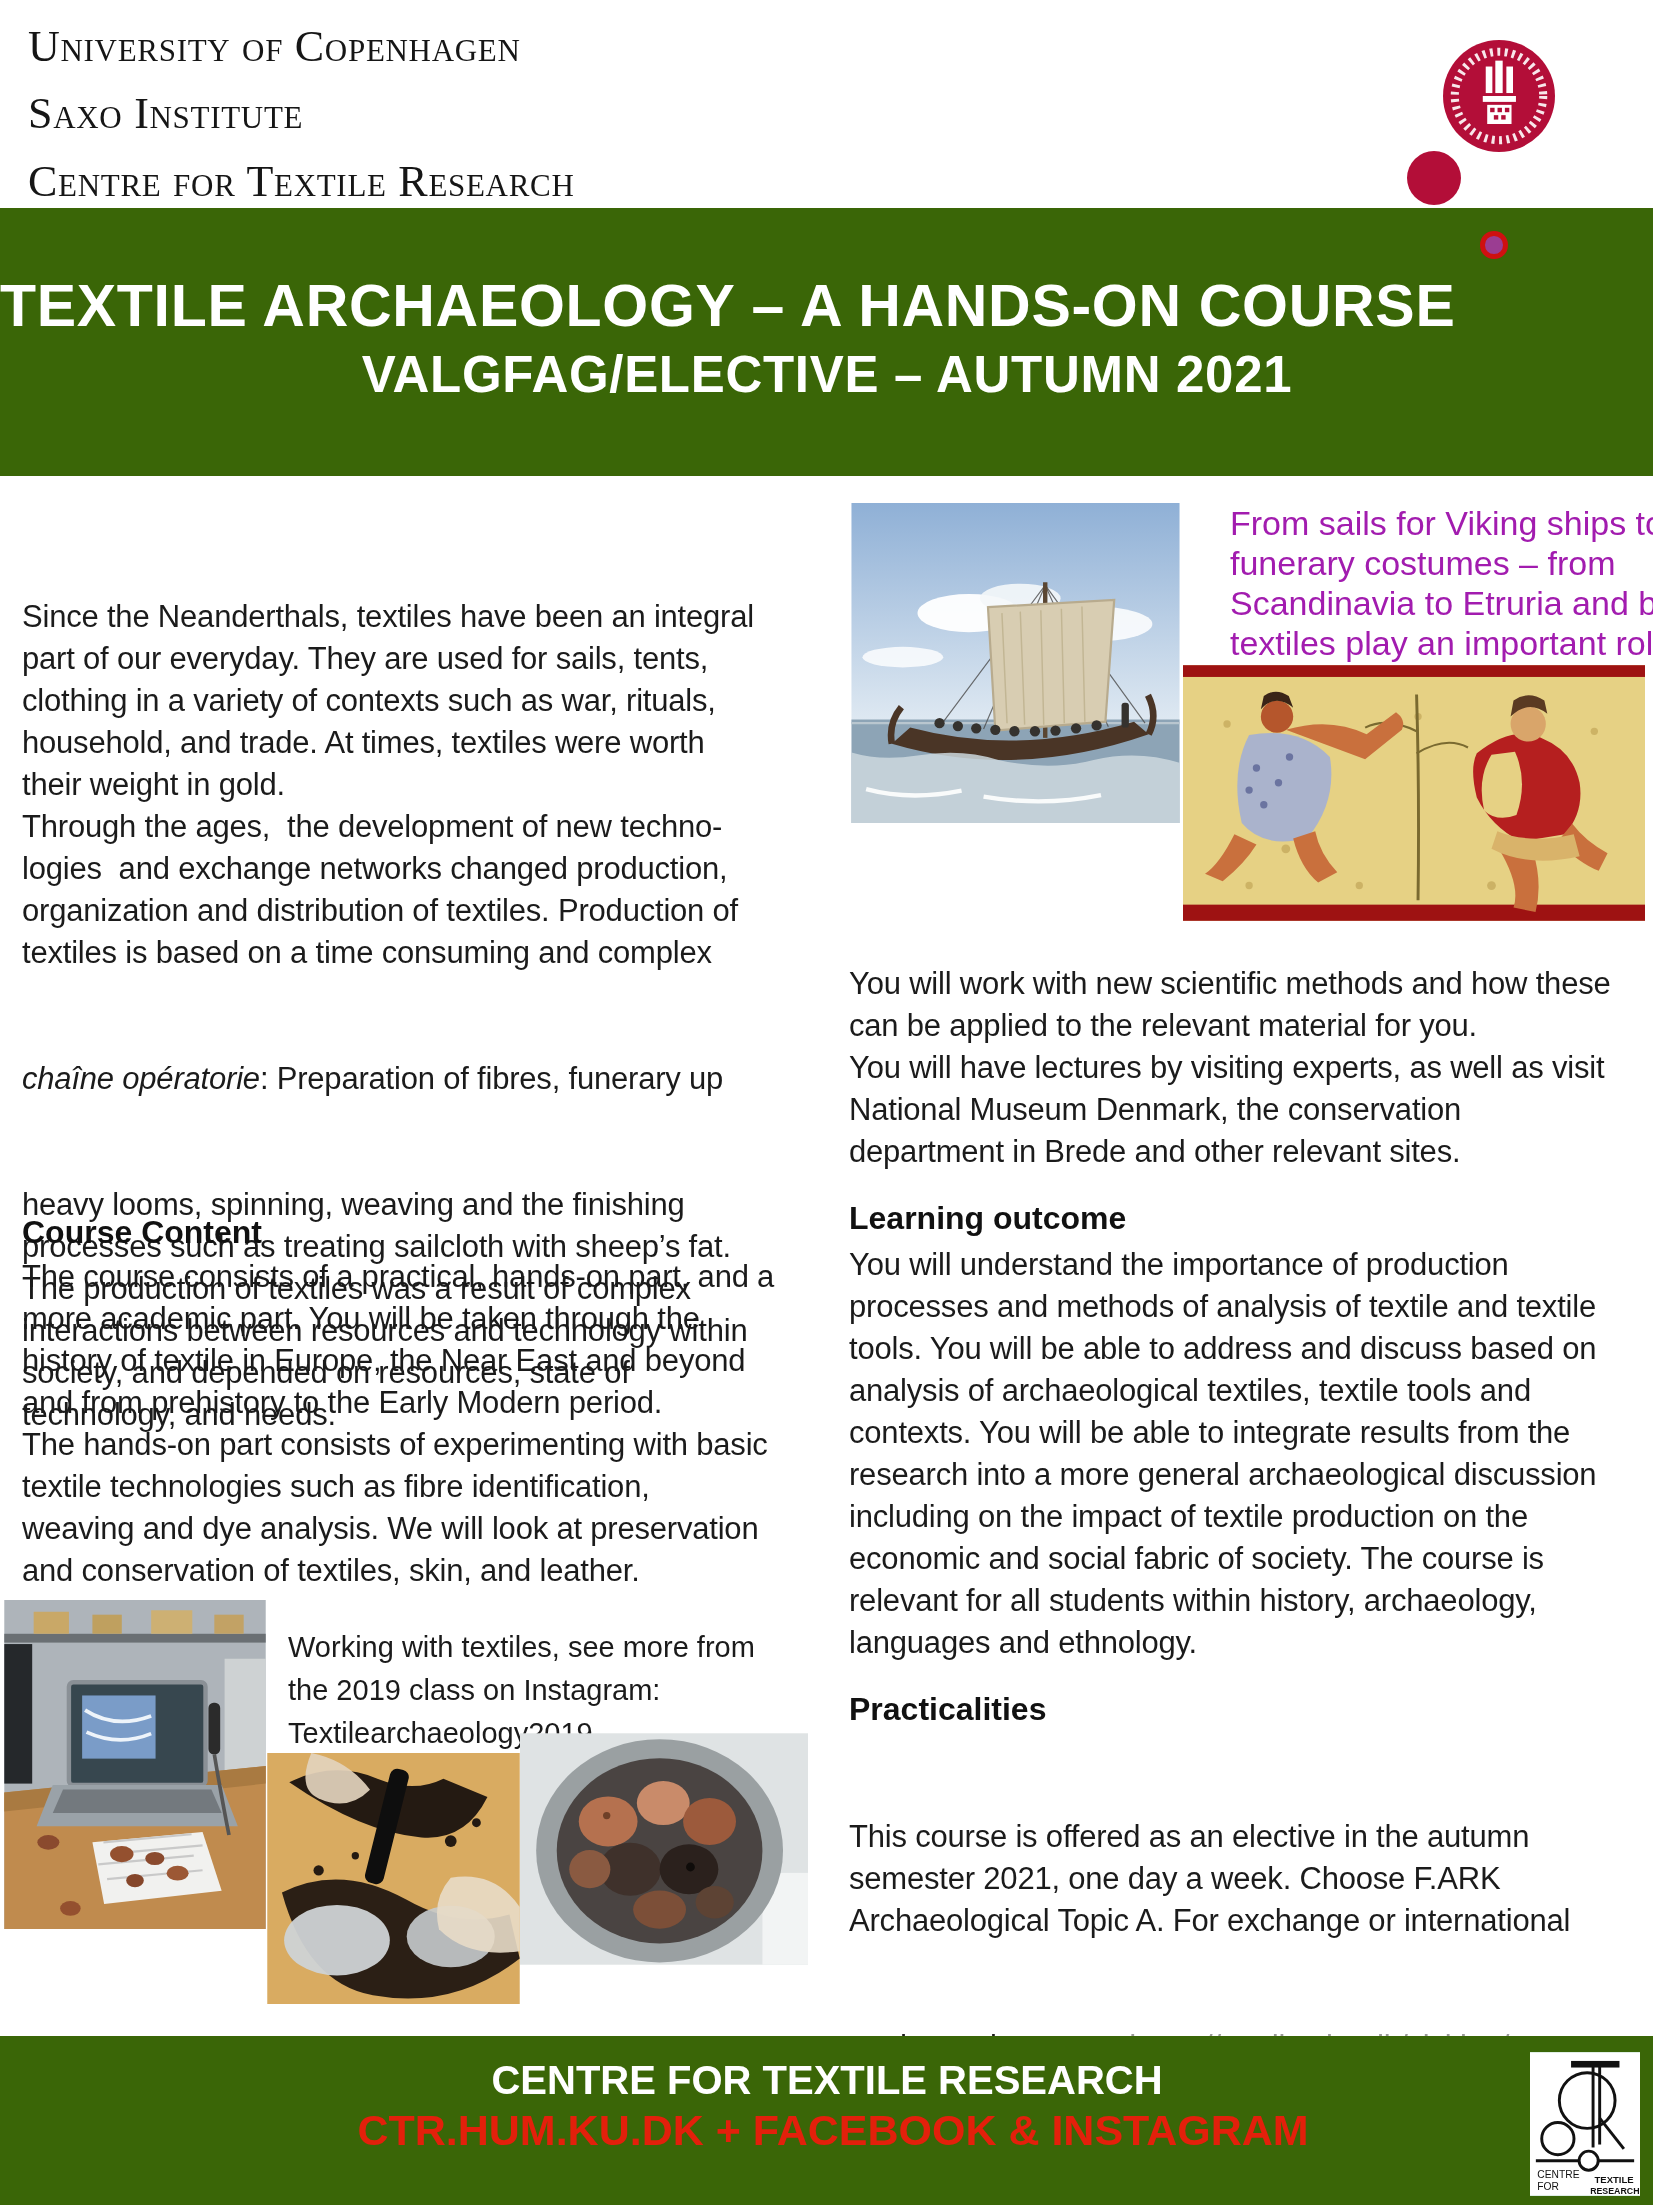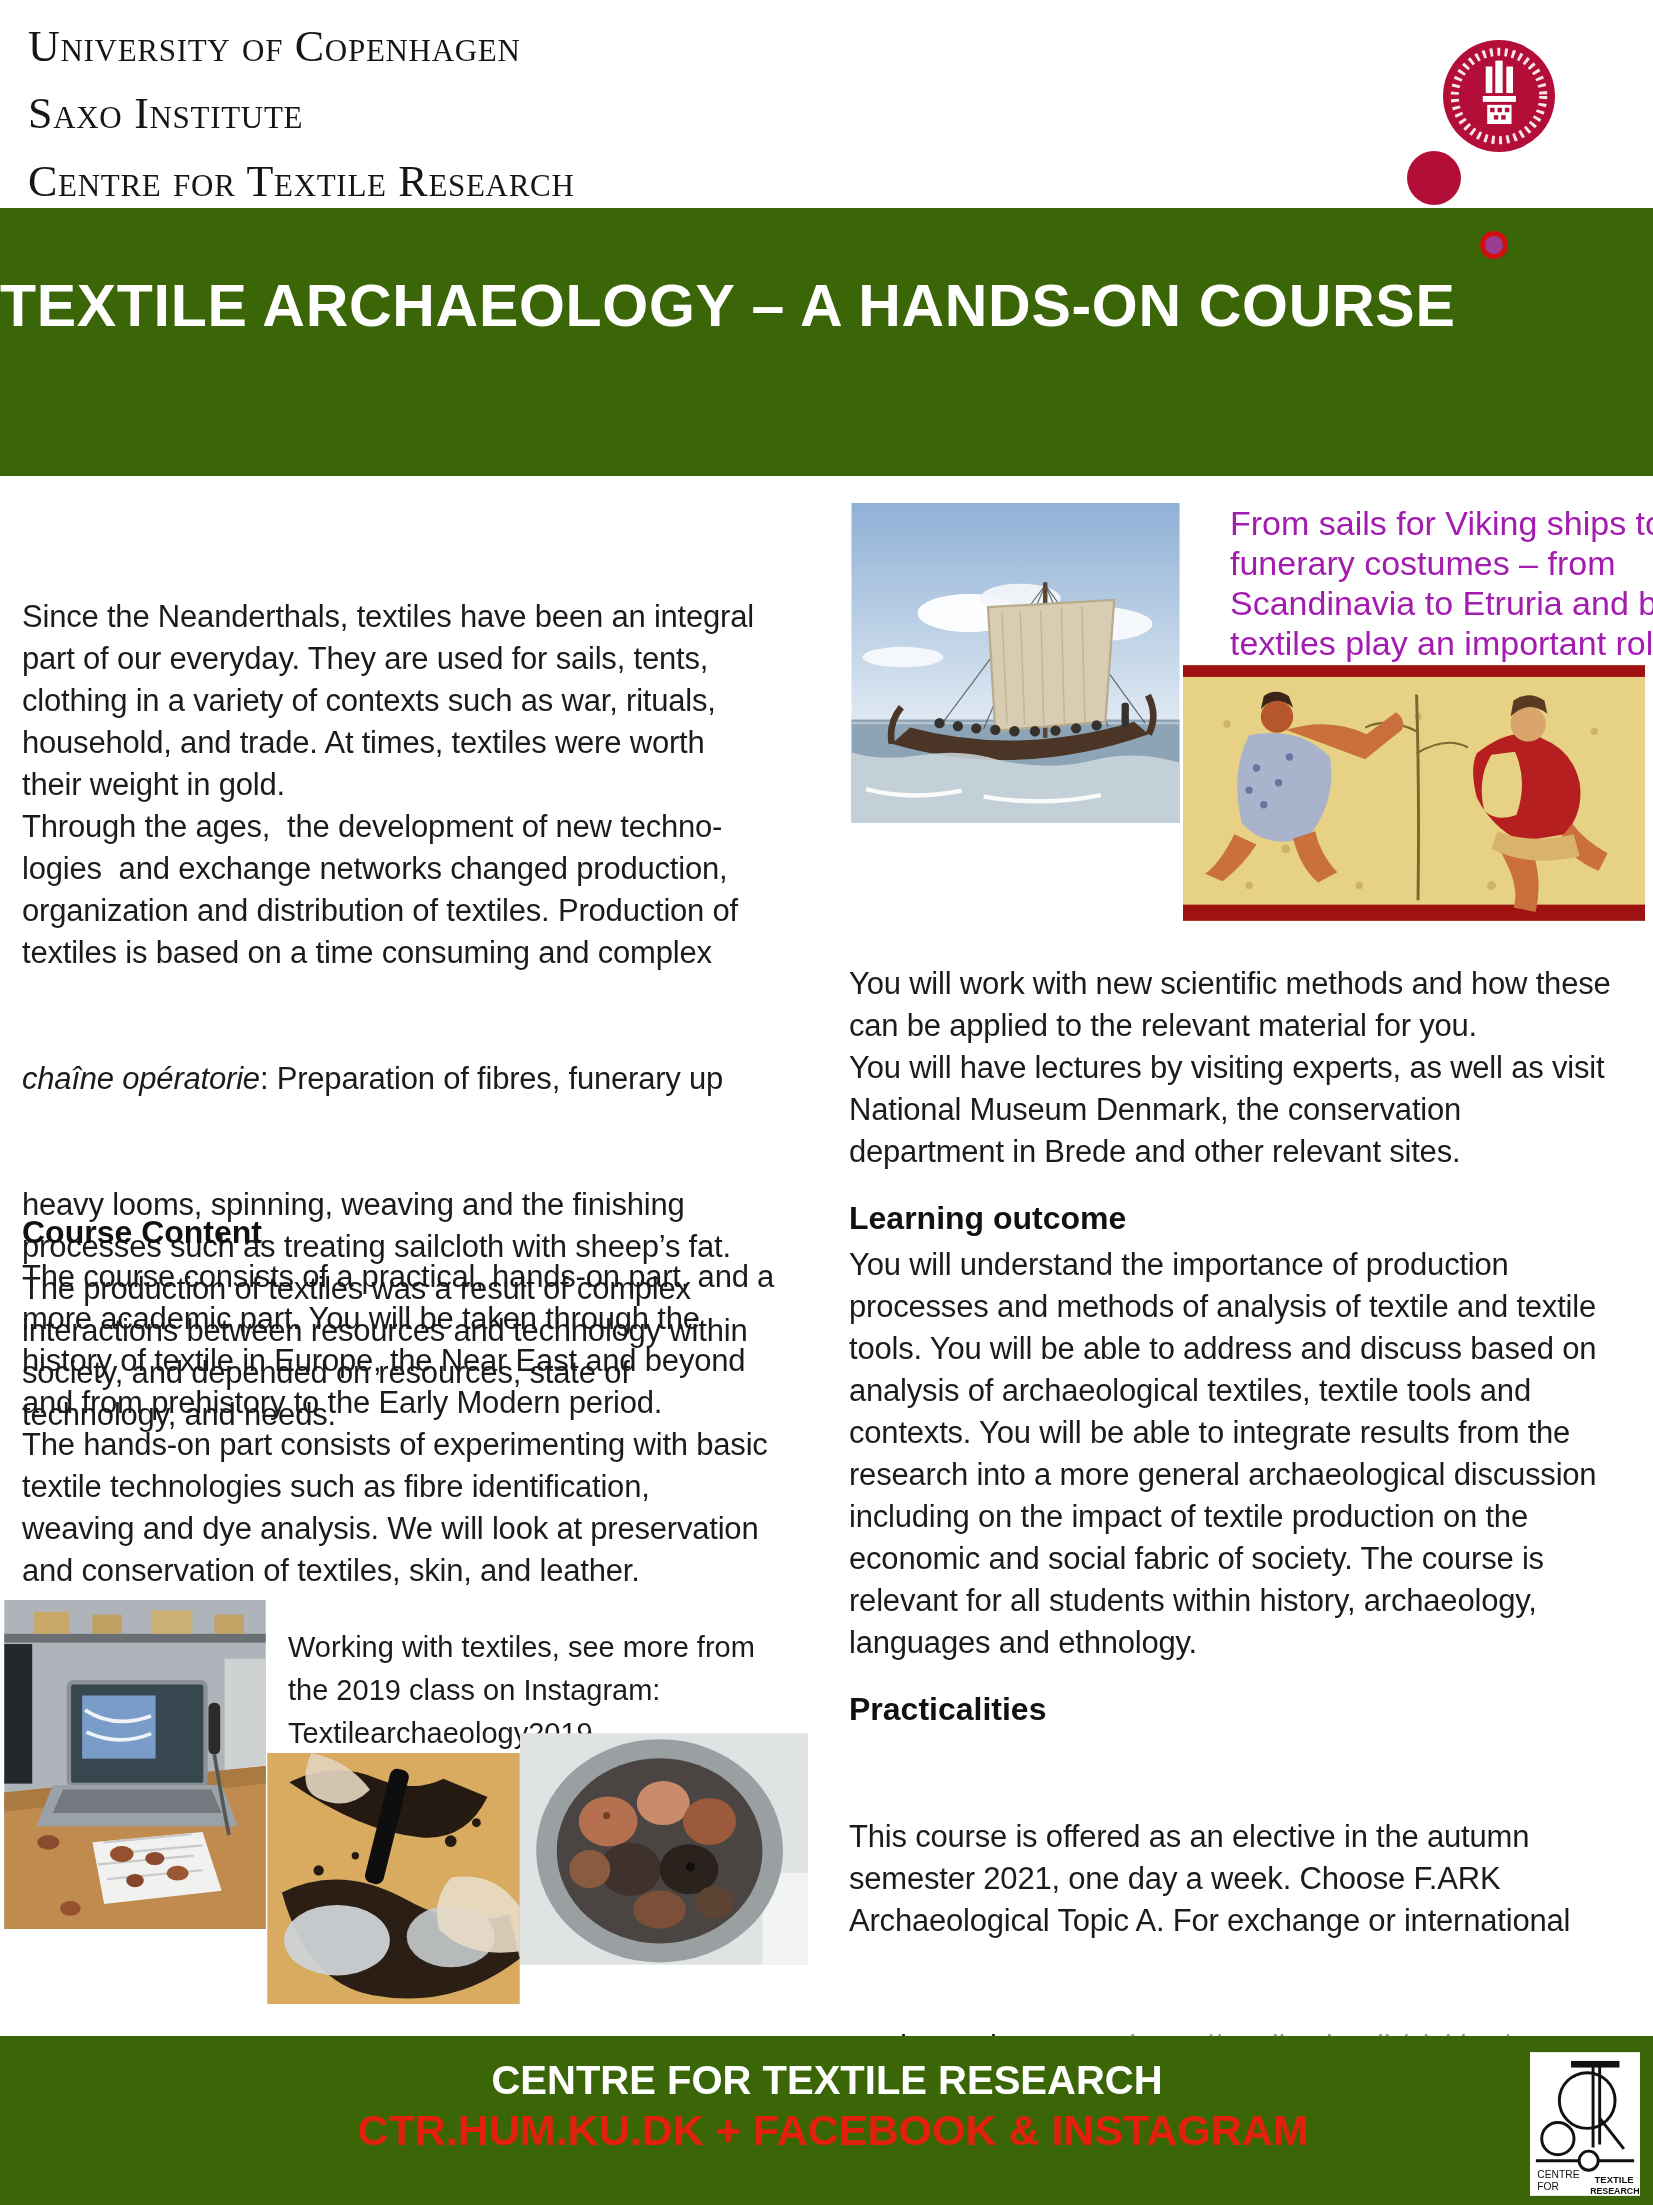--- a/index.html
+++ b/index.html
@@ -62,20 +62,21 @@
         <rect x="79" y="102" width="6" height="6"></rect>
       </g>
     </svg>
   </div>
 
   <div class="abs dot-solid" style="left:1407px;top:151px;"></div>
 
   <div class="abs banner"></div>
   <div class="abs dot-small" style="left:1480px;top:231px;"></div>
   <div class="abs title1">TEXTILE ARCHAEOLOGY – A HANDS-ON COURSE</div>
+  <div class="abs title2">VALGFAG/ELECTIVE – AUTUMN 2021</div>
 
   <div class="abs body-text" style="left:22px;top:512px;">
     <div>Since the Neanderthals, textiles have been an integral
 part of our everyday. They are used for sails, tents,
 clothing in a variety of contexts such as war, rituals,
 household, and trade. At times, textiles were worth
 their weight in gold.
 Through the ages,  the development of new techno-
 logies  and exchange networks changed production,
 organization and distribution of textiles. Production of

